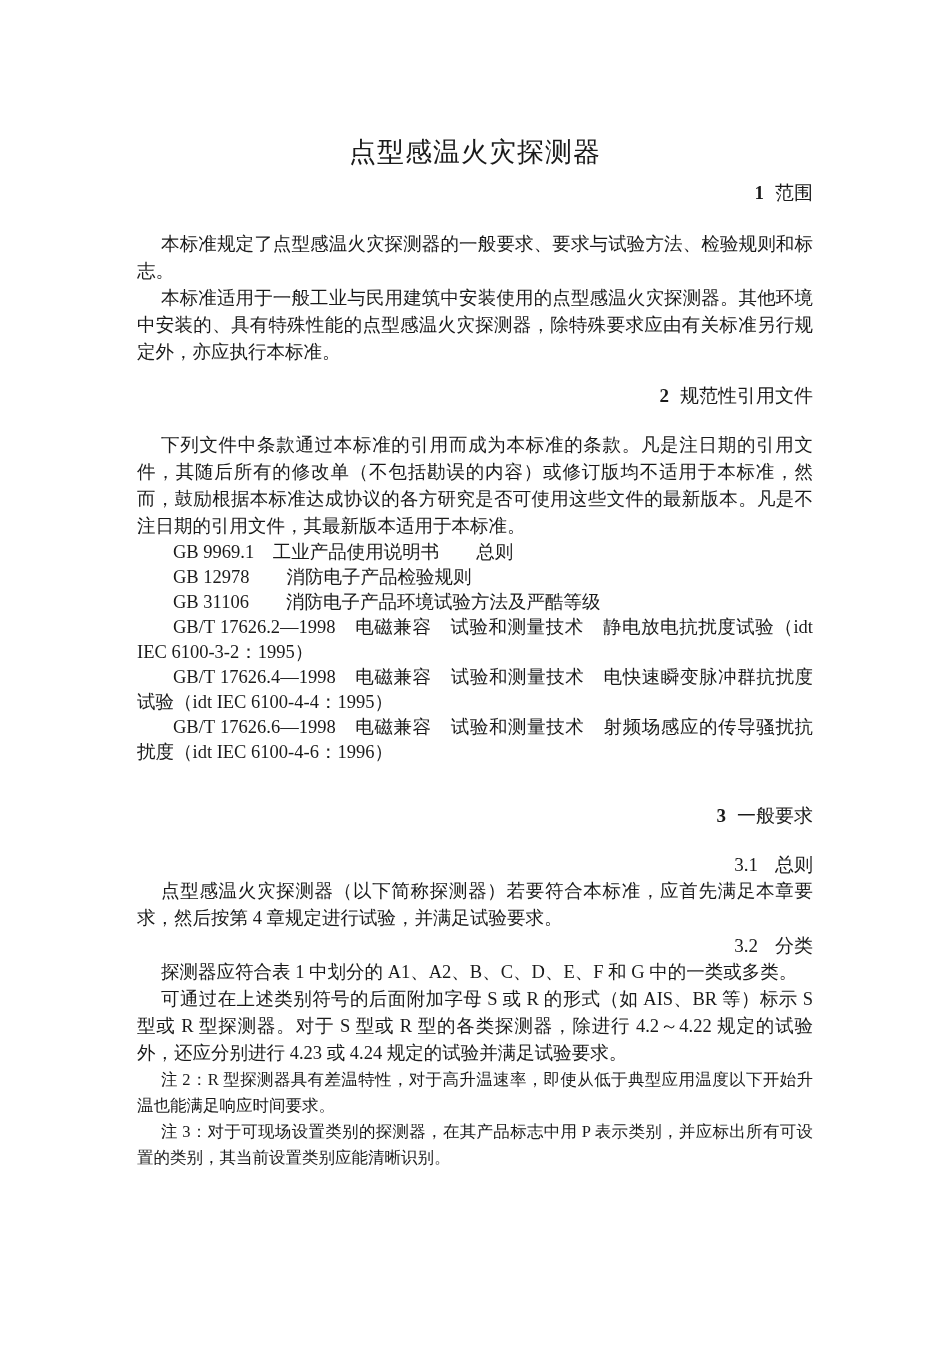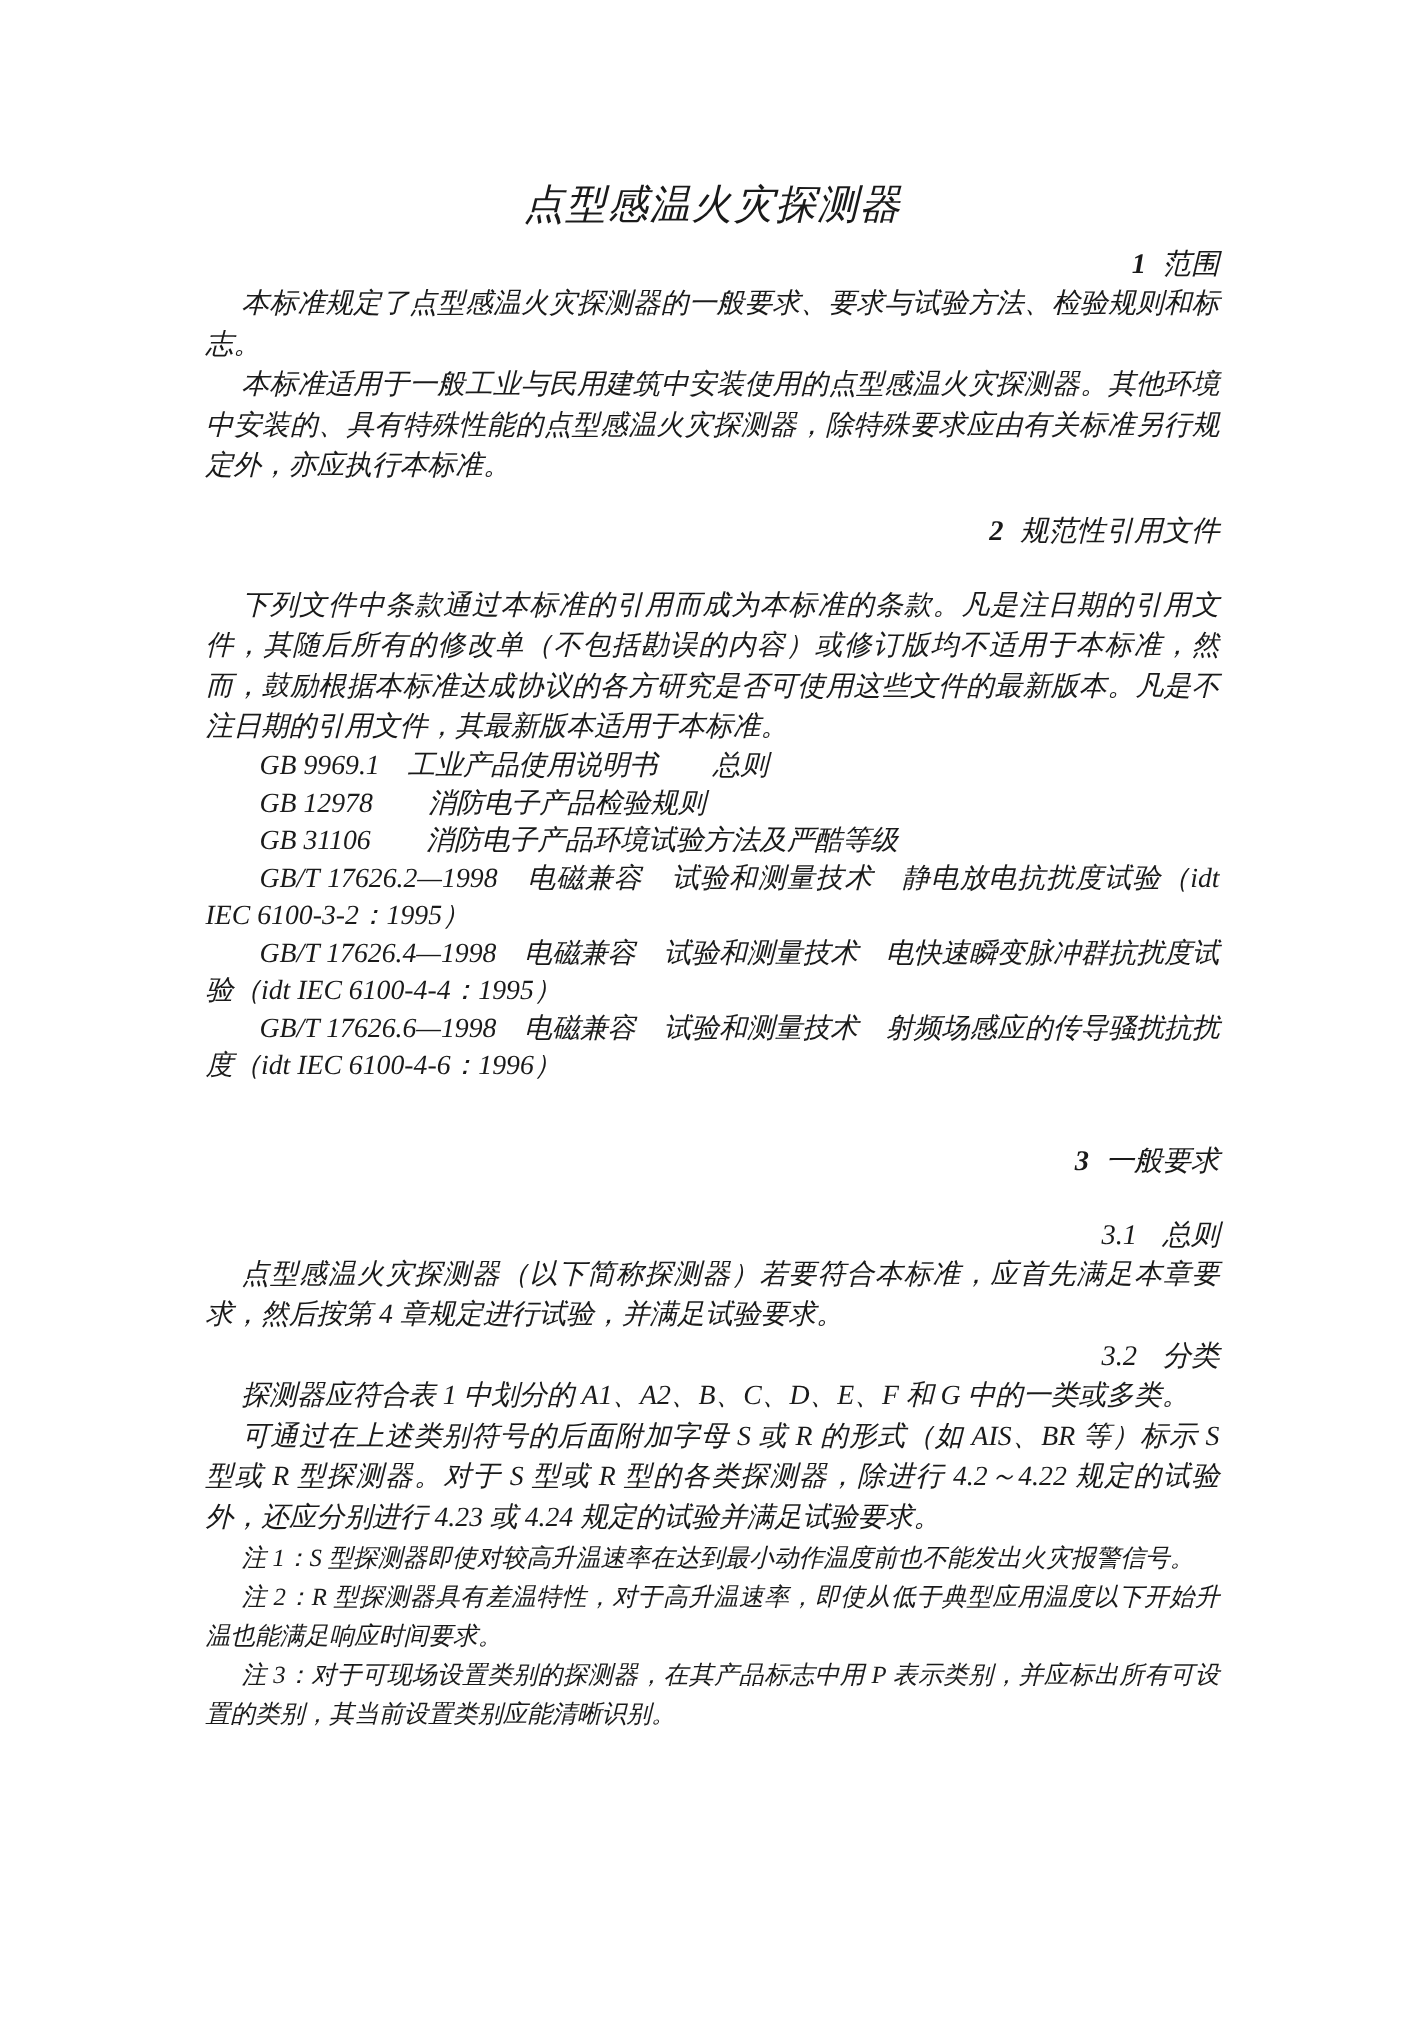--- a/index.html
+++ b/index.html
@@ -11,25 +11,24 @@
     position: relative;
     width: 950px;
     height: 1345px;
     background: #ffffff;
     color: #1a1a1a;
     font-family: "Liberation Serif", "DejaVu Serif", serif;
     overflow: hidden;
     box-sizing: border-box;
   }
   .content {
-    padding: 0 137px;
+    padding: 16px 137px;
     font-size: 18.5px;
     line-height: 27px;
     text-align: justify;
-    font-style: italic;
   }
   .doc-title {
     margin: 0;
     padding-top: 118px;
     font-size: 27px;
     font-weight: 400;
     line-height: 36px;
     text-align: center;
     letter-spacing: 1px;
   }
@@ -63,21 +62,21 @@
     text-indent: 36px;
   }
   .note {
     margin: 0;
     font-size: 16.5px;
     line-height: 26px;
     text-indent: 24px;
   }
   
   #h-s1   { margin-top: 9px; }
-  #s1-p1  { }
+  #s1-p1  { margin-top: 25px; }
   #h-s2   { margin-top: 16px; }
   #s2-p1  { margin-top: 23px; }
   #h-s3   { margin-top: 37px; }
   #h-s31  { margin-top: 22px; }
 </style>
 </head>
 <body>
 
 <div class="page">
   <div class="content">
@@ -104,18 +103,17 @@
 
     <h3 class="h-sub" id="h-s31"><span class="num">3.1</span><span>总则</span></h3>
 
     <p class="para">点型感温火灾探测器（以下简称探测器）若要符合本标准，应首先满足本章要求，然后按第 4 章规定进行试验，并满足试验要求。</p>
 
     <h3 class="h-sub" id="h-s32"><span class="num">3.2</span><span>分类</span></h3>
 
     <p class="para">探测器应符合表 1 中划分的 A1、A2、B、C、D、E、F 和 G 中的一类或多类。</p>
     <p class="para">可通过在上述类别符号的后面附加字母 S 或 R 的形式（如 AIS、BR 等）标示 S 型或 R 型探测器。对于 S 型或 R 型的各类探测器，除进行 4.2～4.22 规定的试验外，还应分别进行 4.23 或 4.24 规定的试验并满足试验要求。</p>
 
-    <p class="note"><span>注 1：</span><span>S 型探测器即使对较高升温速率在达到最小动作温度前也不能发出火灾报警信号。</span></p>
     <p class="note"><span>注 2：</span><span>R 型探测器具有差温特性，对于高升温速率，即使从低于典型应用温度以下开始升温也能满足响应时间要求。</span></p>
     <p class="note"><span>注 3：</span><span>对于可现场设置类别的探测器，在其产品标志中用 P 表示类别，并应标出所有可设置的类别，其当前设置类别应能清晰识别。</span></p>
 
   </div>
 </div>
 
 </body></html>

